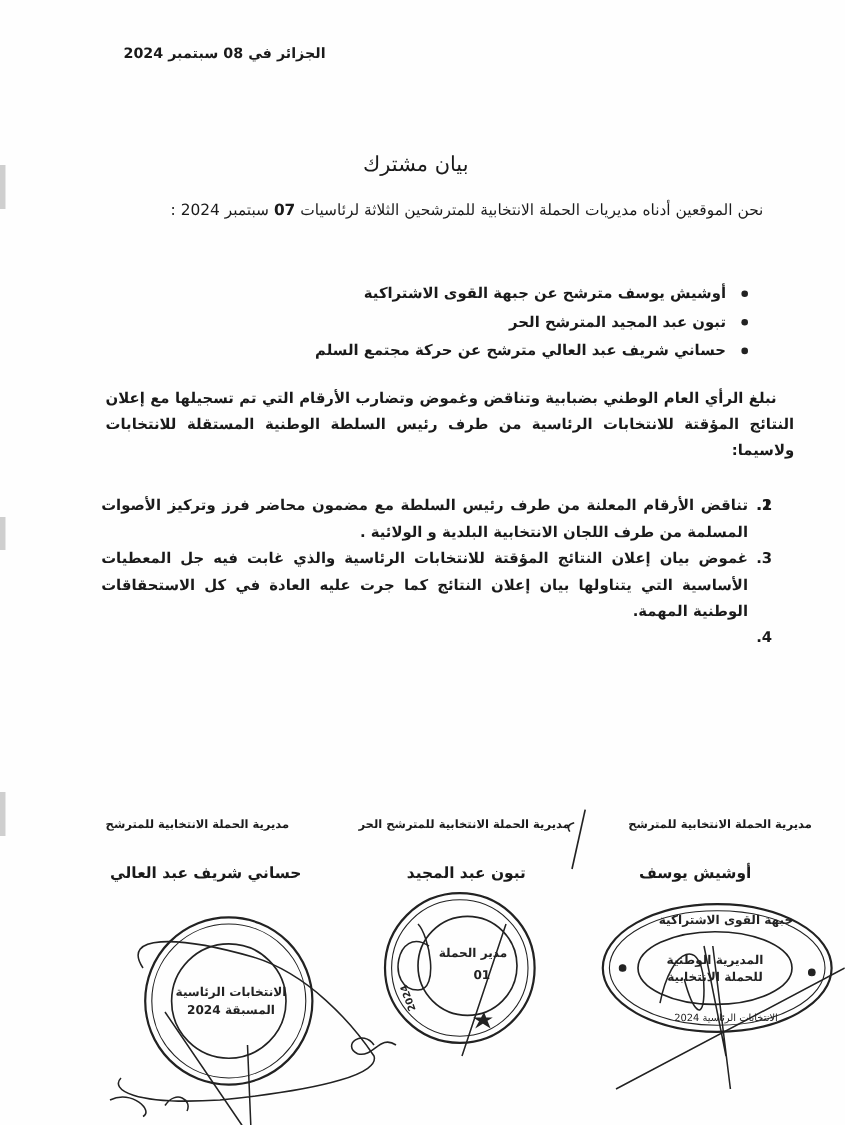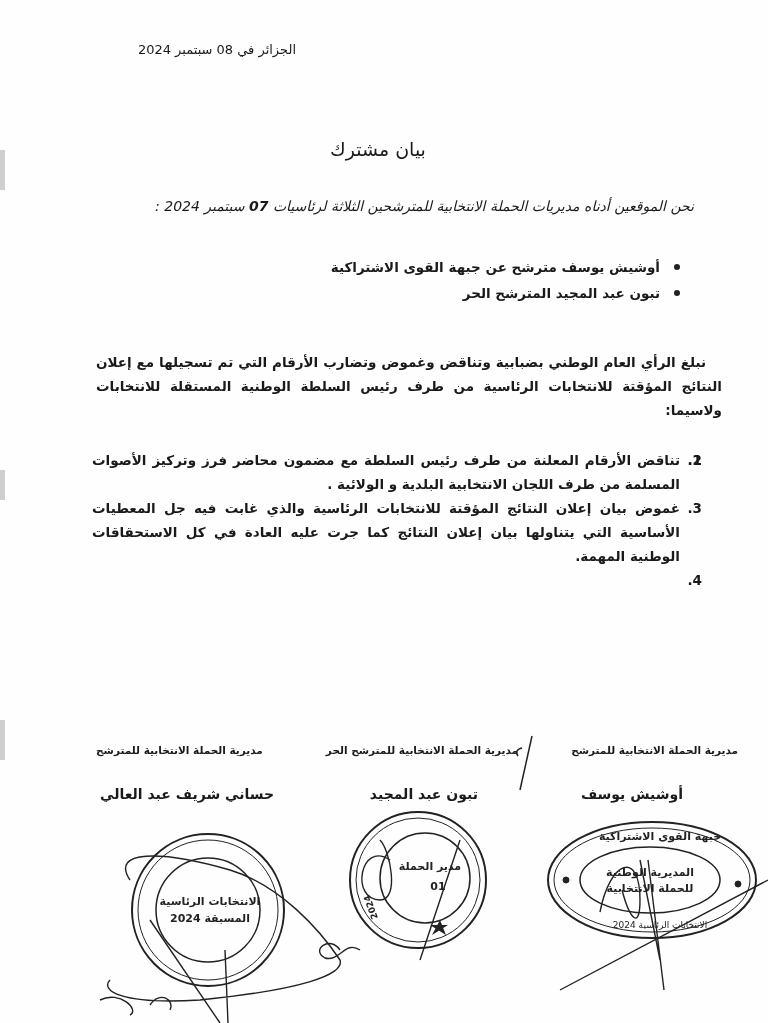--- a/index.html
+++ b/index.html
@@ -7,32 +7,32 @@
       width: 768px; height: 1023px; overflow: hidden;
       background: #ffffff; position: relative;
       font-family: "DejaVu Sans", "Liberation Sans", sans-serif;
       color: #1a1a1a;
     }
     .page { position: absolute; inset: 0; background: #fefefe; }
     .edge-mark { position: absolute; left: 0; width: 5px; background: #cfcfcf; }
     .rtl { direction: rtl; unicode-bidi: embed; }
     .date {
       position: absolute; top: 42px; left: 96px; width: 200px;
-      text-align: right; font-weight: normal; font-size: 13px;
+      text-align: right; font-weight: bold; font-size: 13px;
     }
     .title {
       position: absolute; top: 138px; left: 0; width: 756px;
       text-align: center; font-weight: normal; font-size: 19px;
     }
     .para {
       position: absolute; left: 96px; width: 626px;
       text-align: justify; font-size: 14px; line-height: 26px;
       font-weight: bold;
     }
-    .intro { top: 193px; text-indent: 28px; font-weight: normal; font-style: italic; }
+    .intro { top: 178px; text-indent: 28px; font-weight: normal; }
     .intro .num { font-weight: bold; }
     .bullets {
       position: absolute; top: 254px; left: 200px; width: 460px;
       margin: 0; padding: 0 22px 0 0; list-style: none;
       font-size: 13.5px; line-height: 26px; font-weight: bold;
     }
     .bullets li { position: relative; }
     .bullets li::before {
       content: ""; position: absolute; right: -20px; top: 10px;
       width: 6px; height: 6px; border-radius: 50%; background: #222;
@@ -63,20 +63,21 @@
 
   <div class="date rtl">الجزائر في 08 سبتمبر 2024</div>
 
   <div class="title rtl">بيان مشترك</div>
 
   <div class="para intro rtl"><span>نحن الموقعين أدناه مديريات الحملة الانتخابية للمترشحين الثلاثة لرئاسيات </span><span class="num">07</span><span> سبتمبر 2024 :</span></div>
 
   <ul class="bullets rtl">
     <li>أوشيش يوسف مترشح عن جبهة القوى الاشتراكية</li>
     <li>تبون عبد المجيد  المترشح الحر</li>
+    <li>حساني شريف عبد العالي مترشح عن حركة مجتمع السلم</li>
   </ul>
 
   <div class="para para2 rtl">نبلغ الرأي العام الوطني بضبابية وتناقض وغموض وتضارب الأرقام التي تم تسجيلها مع إعلان النتائج المؤقتة للانتخابات الرئاسية من طرف رئيس السلطة الوطنية المستقلة للانتخابات ولاسيما:</div>
 
   <ol class="points rtl">
     <li><span class="n">1.</span></li>
     <li><span class="n">2.</span><span>تناقض الأرقام المعلنة من طرف رئيس السلطة مع مضمون محاضر فرز وتركيز الأصوات المسلمة من طرف اللجان الانتخابية البلدية و الولائية .</span></li>
     <li><span class="n">3.</span><span>غموض بيان إعلان النتائج المؤقتة للانتخابات الرئاسية والذي غابت فيه جل المعطيات الأساسية التي يتناولها بيان إعلان النتائج كما جرت عليه العادة في كل الاستحقاقات الوطنية المهمة.</span></li>
     <li><span class="n">4.</span></li>
   </ol>

